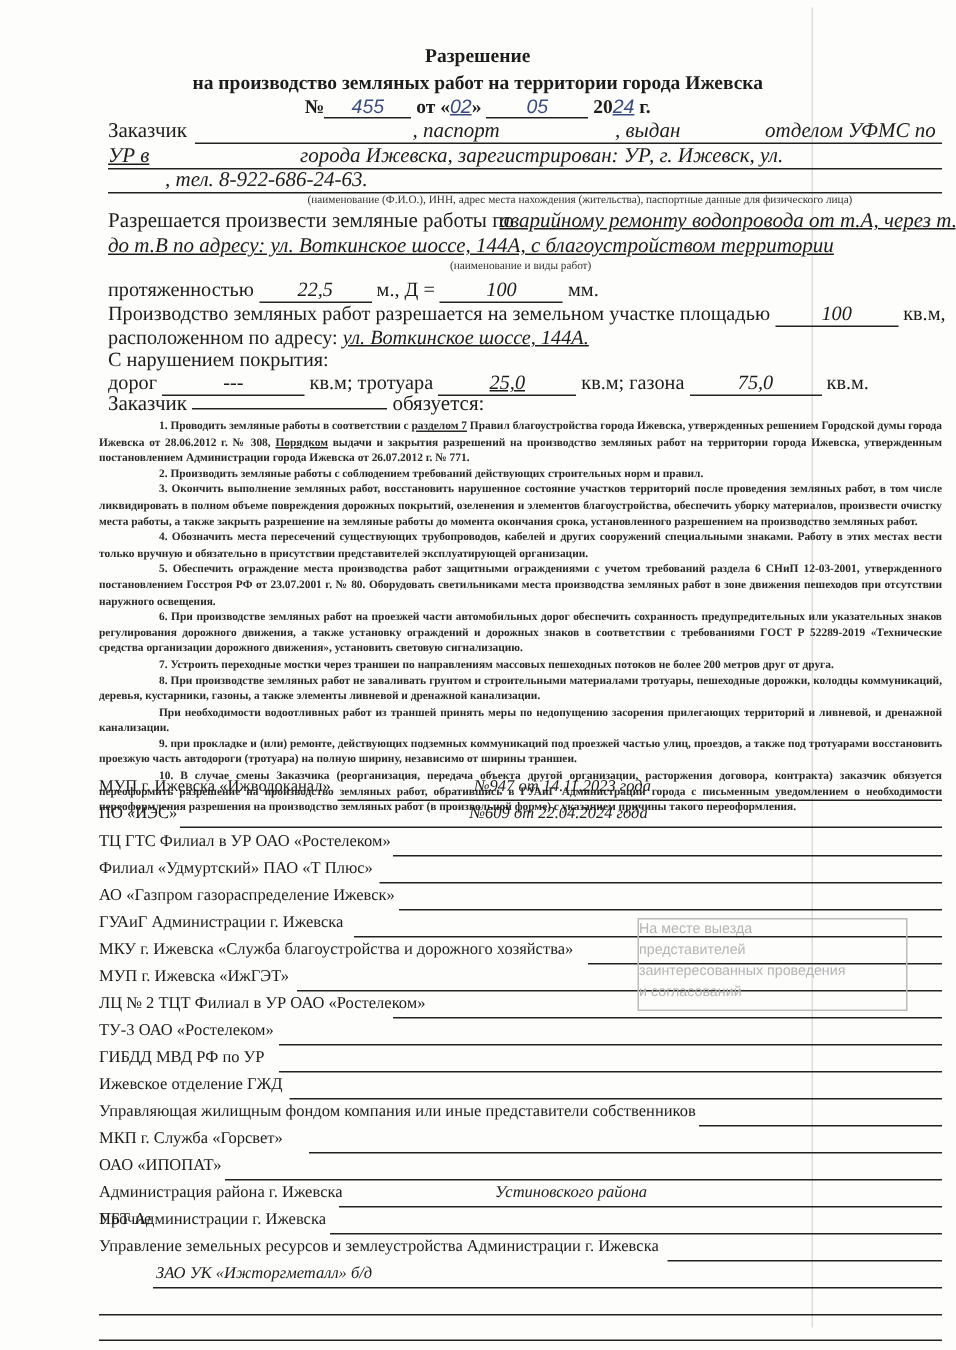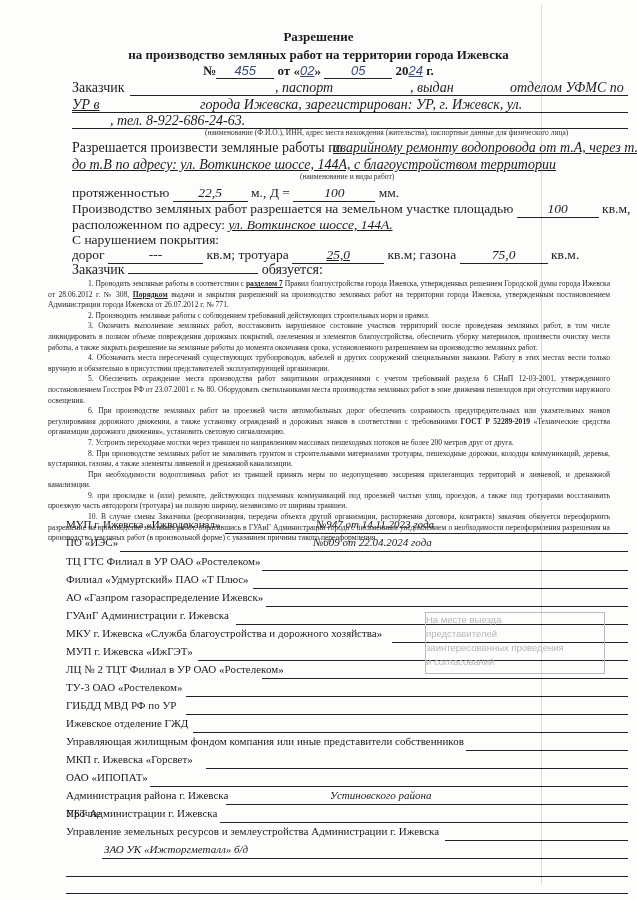--- a/index.html
+++ b/index.html
@@ -14,21 +14,21 @@
   .t2 { top:47px; font-size:13px; }
   .t3 { top:63px; font-size:13px; }
   .hw { font-family:"Liberation Sans","DejaVu Sans",sans-serif; font-weight:normal; color:#3a4a7a; font-style:italic; }
   .fill { display:inline-block; border-bottom:1px solid #222; text-align:center; }
   .it { font-style:italic; }
   .u { text-decoration:underline; }
   .f14 { font-size:14px; }
   .f13 { font-size:13.5px; }
   .small { font-size:7.5px; color:#333; }
   .line { position:absolute; height:1px; background:#222; }
-  .para { position:absolute; left:48px; width:562px; font-size:7.6px; line-height:10.6px; text-align:justify; color:#2a2a2a; }
+  .para { position:absolute; left:66px; width:562px; font-size:7.6px; line-height:10.6px; text-align:justify; color:#2a2a2a;font-weight:bold; }
   .para p { margin:0; }
   .ind { text-indent:40px; }
   .org { position:absolute; left:66px; font-size:11px; white-space:nowrap; }
   .org-line { position:absolute; left:66px; width:562px; height:1px; background:#222; }
   .org-val { position:absolute; font-size:11px; font-style:italic; white-space:nowrap; }
   .stamp {
     position:absolute; left:425px; top:612px; width:178px; height:60px; border:1px solid #bbb;
     color:#b5b5b5; font-size:9.5px; line-height:14px; font-family:"Liberation Sans",sans-serif;
   }
   .stamp div { white-space:nowrap; overflow:hidden; }
@@ -153,21 +153,21 @@
 
   <div class="org" style="top:699px;">ГИБДД МВД РФ по УР</div>
   <div class="org-line" style="top:714px; left:186px; width:442px;"></div>
 
   <div class="org" style="top:717px;">Ижевское отделение ГЖД</div>
   <div class="org-line" style="top:732px; left:193px; width:435px;"></div>
 
   <div class="org" style="top:735px;">Управляющая жилищным фондом компания или иные представители собственников</div>
   <div class="org-line" style="top:750px; left:466px; width:162px;"></div>
 
-  <div class="org" style="top:753px;">МКП г. Ижевска «Горсвет»</div>
+  <div class="org" style="top:753px;">МКП г. Служба «Горсвет»</div>
   <div class="org-line" style="top:768px; left:206px; width:422px;"></div>
 
   <div class="org" style="top:771px;">ОАО «ИПОПАТ»</div>
   <div class="org-line" style="top:786px; left:150px; width:478px;"></div>
 
   <div class="org" style="top:789px;">Администрация района г. Ижевска</div>
   <div class="org-val" style="left:330px; top:789px;">Устиновского  района</div>
   <div class="org-line" style="top:804px; left:226px; width:402px;"></div>
 
   <div class="org" style="top:807px;">УБТ Администрации г. Ижевска</div>

